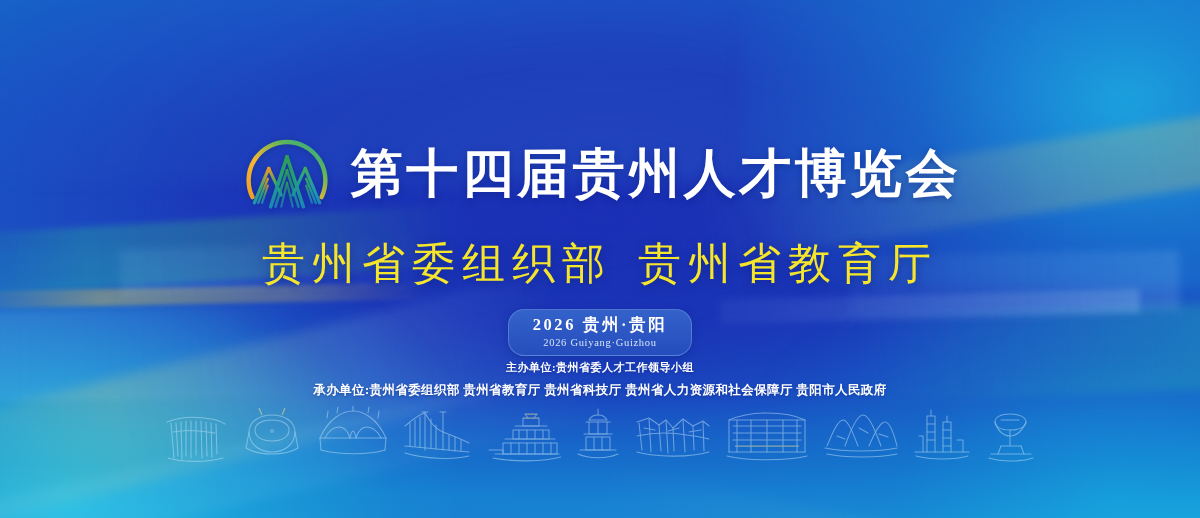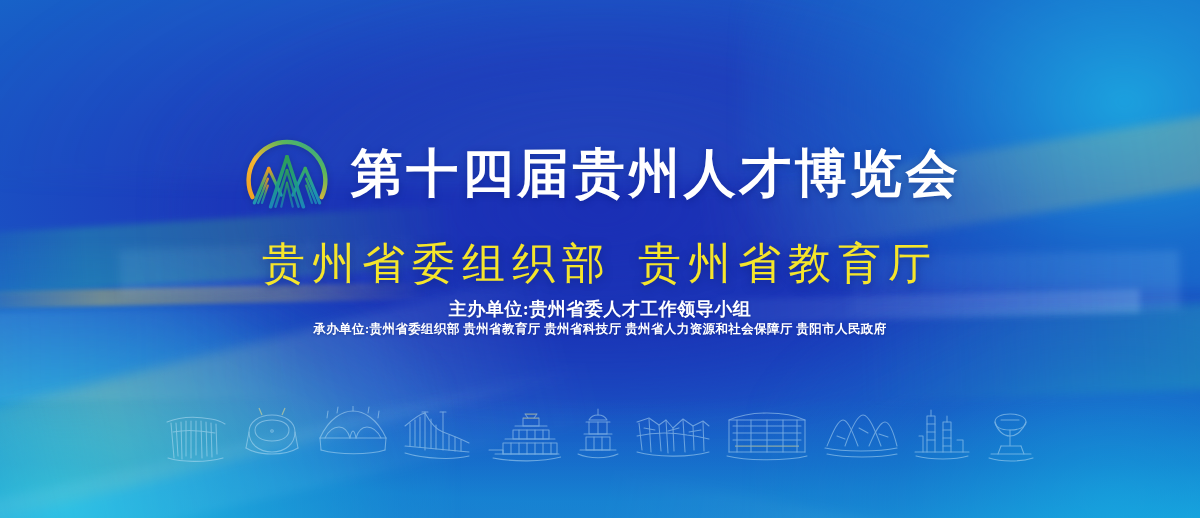--- a/index.html
+++ b/index.html
@@ -101,24 +101,24 @@
     border:1px solid rgba(150,195,245,.35);
     display:flex;flex-direction:column;align-items:center;
     box-shadow:0 2px 8px rgba(8,24,110,.28);
   }
   #date-cn{font-family:"Liberation Serif","DejaVu Serif",serif;font-weight:700;
     font-size:16.5px;color:#ffffff;letter-spacing:2.6px;white-space:nowrap;line-height:1.25;}
   #date-en{font-family:"Liberation Serif","DejaVu Serif",serif;font-size:10.5px;
     color:#e3ecfa;letter-spacing:.7px;white-space:nowrap;margin-top:1px;line-height:1.2;opacity:.95;}
 
   
-  #org-host{margin-top:12px;font-family:"Liberation Serif","DejaVu Serif",serif;
-    font-weight:700;font-size:18px;color:#ffffff;letter-spacing:.5px;white-space:nowrap;
+  #org-host{margin-top:4px;font-family:"Liberation Serif","DejaVu Serif",serif;
+    font-weight:700;font-size:11px;color:#ffffff;letter-spacing:.5px;white-space:nowrap;
     text-shadow:0 1px 3px rgba(8,24,110,.4);}
-  #org-coorg{font-family:"Liberation Serif","DejaVu Serif",serif;
+  #org-coorg{margin-top:7px;font-family:"Liberation Serif","DejaVu Serif",serif;
     font-weight:700;font-size:12.5px;color:#ffffff;letter-spacing:.4px;white-space:nowrap;
     text-shadow:0 1px 3px rgba(8,24,110,.4);}
 
   
   #skyline{
     position:absolute;left:0;right:0;bottom:52px;height:68px;z-index:5;
     display:flex;align-items:flex-end;justify-content:center;gap:14px;
     opacity:.55;pointer-events:none;
   }
   #skyline svg{display:block;}
@@ -201,20 +201,24 @@
 
       <div id="title-block">
         <div id="main-title">第十四届贵州人才博览会</div>
       </div>
     </div>
 
     <div id="slogan">
       <span>贵州省委组织部</span><span class="gap"></span><span>贵州省教育厅</span>
     </div>
 
+    <div id="date-badge">
+      <div id="date-cn">2026 贵州·贵阳</div>
+      <div id="date-en">2026 Guiyang·Guizhou</div>
+    </div>
 
     <div id="org-host">主办单位:贵州省委人才工作领导小组</div>
     <div id="org-coorg">承办单位:贵州省委组织部 贵州省教育厅 贵州省科技厅 贵州省人力资源和社会保障厅 贵阳市人民政府</div>
   </div>
 
   <div id="skyline">
 
     <svg width="62" height="60" viewBox="0 0 62 60">
       <path class="lm" d="M2 16 C14 11 30 10 46 13 C52 14 57 16 60 18"></path>
       <path class="lm" d="M6 17 L9 52 M11 17 L13 50 M16 16 L17 53 M21 15 L21 50 M26 15 L26 52 M31 15 L31 49 M36 15 L37 52 M41 16 L42 50 M46 17 L47 51 M51 18 L52 48"></path>

